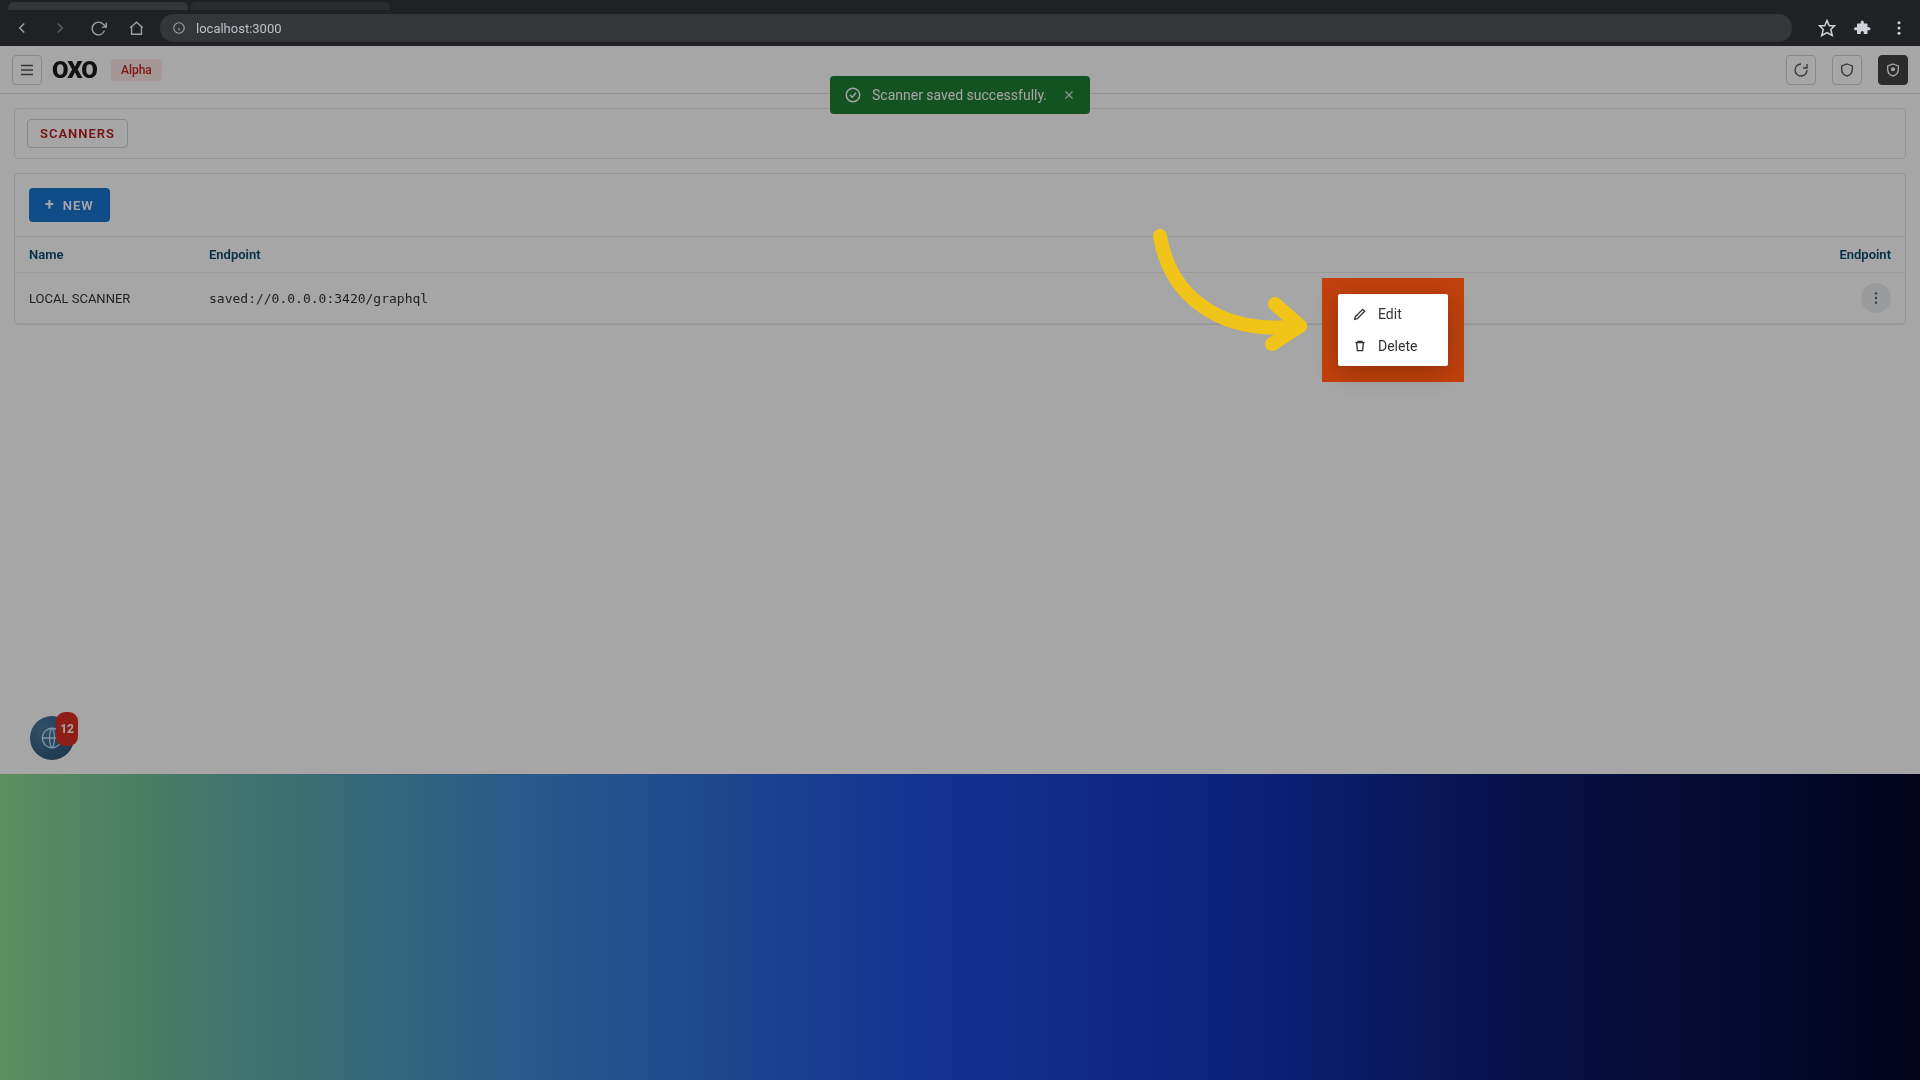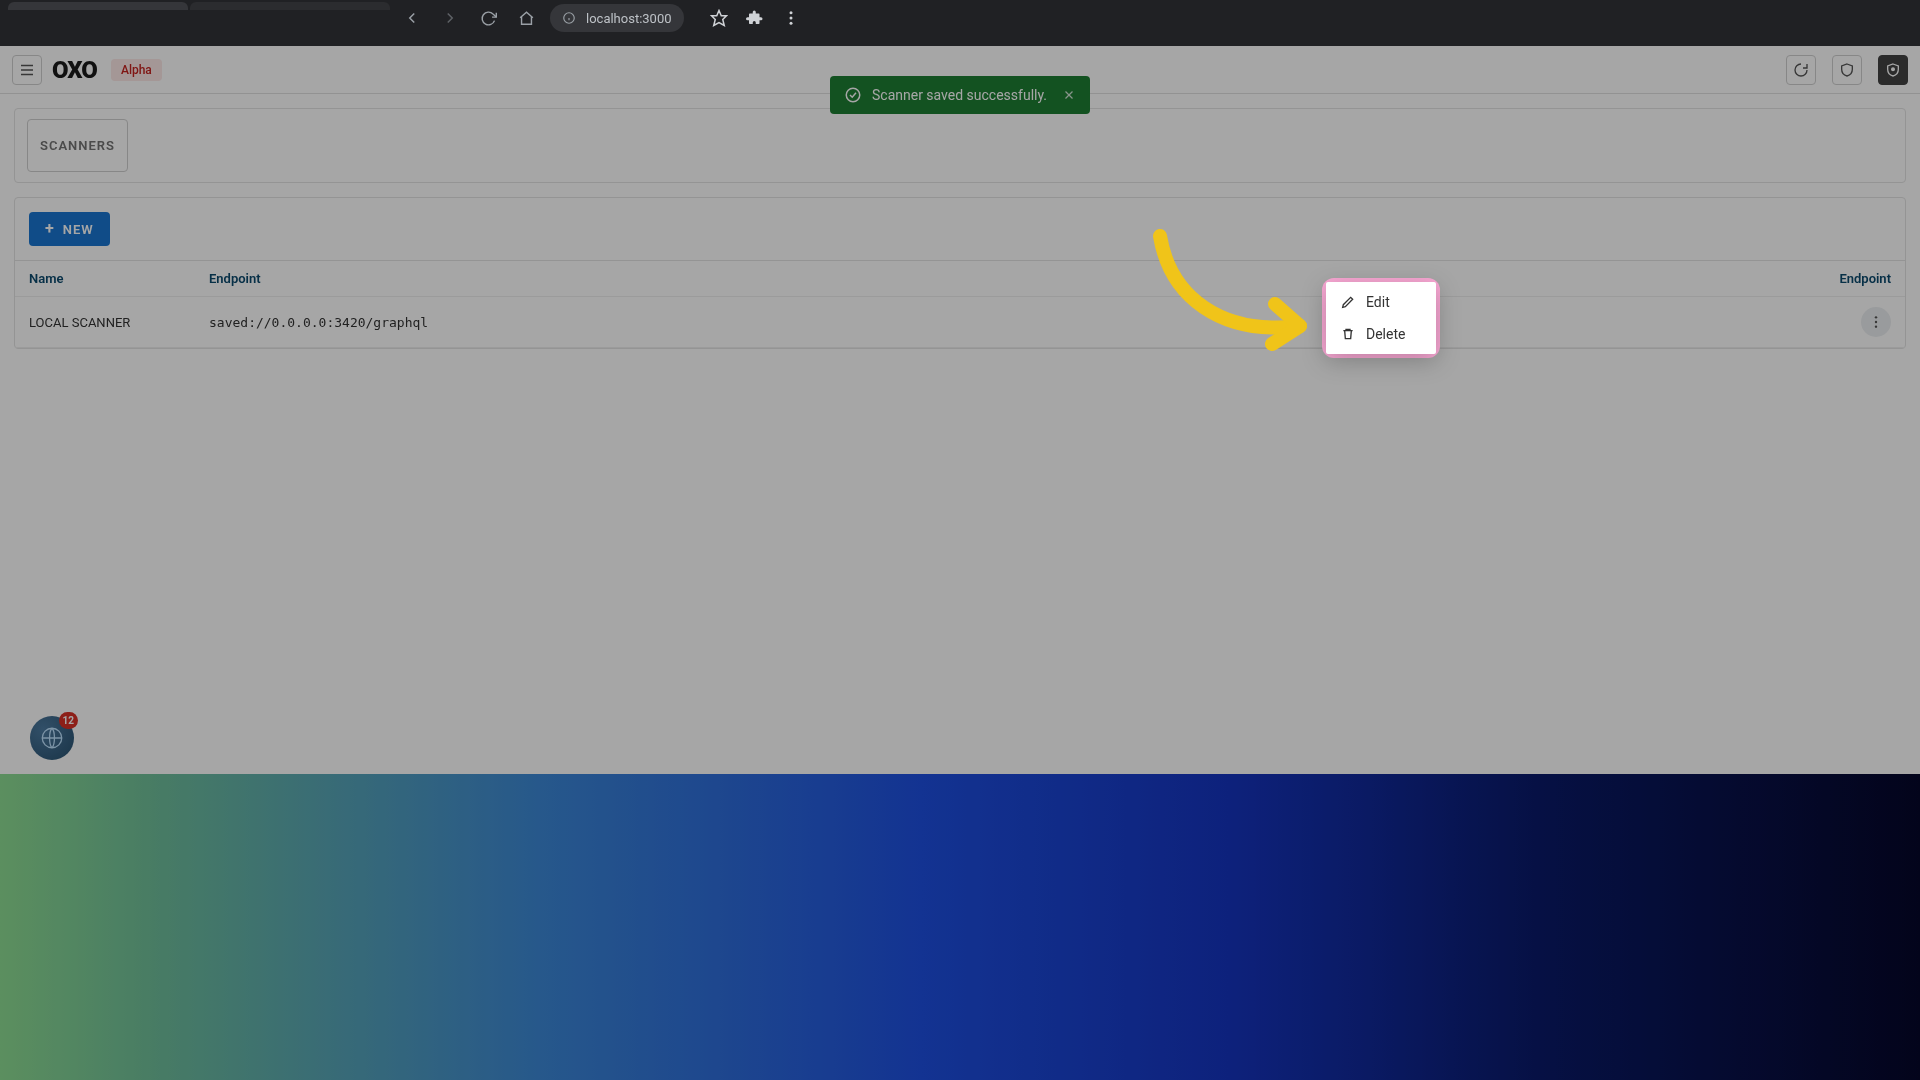--- a/index.html
+++ b/index.html
@@ -1,19 +1,19 @@
 <!DOCTYPE html>
 <html><head>
 <meta charset="utf-8">
 <style>
 * { margin: 0; padding: 0; box-sizing: border-box; font-family: -apple-system, BlinkMacSystemFont, "Segoe UI", Roboto, sans-serif; }
 html, body { width: 1920px; height: 1080px; overflow: hidden; }
 
 
-.browser-chrome { background: #202124; height: 46px; display: flex; flex-direction: row; }
+.browser-chrome { background: #202124; height: 46px; display: flex; flex-direction: column; }
 .tab-strip { height: 10px; background: #202124; display:flex; align-items:flex-end; }
 .tab-strip .tab { width:180px; height:8px; background:#35363a; border-radius:6px 6px 0 0; margin-left:8px; }
 .toolbar-row { height: 36px; display: flex; align-items: center; padding: 0 8px; gap: 10px; }
 .nav-btn { width: 28px; height: 28px; display:flex; align-items:center; justify-content:center; color:#9aa0a6; cursor:pointer; border-radius:50%; }
 .addr-bar { flex:1; height:28px; background:#35363a; border-radius:14px; display:flex; align-items:center; padding:0 12px; color:#bdc1c6; font-size:13px; gap:10px; }
 .addr-bar .site-icon { color:#9aa0a6; }
 .right-icons { display:flex; gap:10px; margin-left:12px; color:#cfd2d6; }
 .right-icons .ic { width:26px; height:26px; display:flex; align-items:center; justify-content:center; }
 
 
@@ -35,46 +35,46 @@
 .header-ic { width:30px; height:30px; border:1px solid #d0d0d0; border-radius:4px; display:flex; align-items:center; justify-content:center; margin-left:6px; cursor:pointer; }
 .header-ic.dark { background:#424242; border-color:#424242; color:#fff; }
 
 
 .toast { position:absolute; top:30px; left:50%; transform:translateX(-50%); min-width:260px; padding:10px 14px; border-radius:4px; background:#1e7e34; color:#fff; display:flex; align-items:center; gap:10px; font-size:14px; z-index:2; }
 .toast .close { margin-left:auto; cursor:pointer; opacity:.8; }
 
 
 .content { padding:14px; }
 .breadcrumb-card { border:1px solid #e3e3e3; border-radius:4px; padding:10px 12px; background:#fff; }
-.breadcrumb-chip { display:inline-block; padding:18px 12px; border:1px solid #d0d0d0; border-radius:4px; color:#737373; font-size:13px; letter-spacing:1px; font-weight:600; }
+.breadcrumb-chip { display:inline-block; padding:6px 12px; border:1px solid #d0d0d0; border-radius:4px; color:#b91c1c; font-size:13px; letter-spacing:1px; font-weight:600; }
 
 .panel { border:1px solid #e3e3e3; border-radius:4px; margin-top:14px; background:#fff; }
 .panel-toolbar { padding:14px; }
 .btn-new { display:inline-flex; align-items:center; gap:8px; height:34px; padding:0 16px; background:#1976d2; color:#fff; border:none; border-radius:4px; font-size:13px; letter-spacing:1px; font-weight:600; cursor:pointer; }
 .btn-new .plus { font-size:16px; line-height:1; }
 
 
 .tbl { width:100%; border-top:1px solid #e3e3e3; }
 .tbl-row { display:grid; grid-template-columns: 180px 1fr 120px; align-items:center; padding:10px 14px; border-bottom:1px solid #eee; font-size:13px; color:#333; }
 .tbl-head { font-weight:600; color:#0c4a6e; }
 .tbl-row .endpoint { font-family: ui-monospace, Menlo, Consolas, monospace; color:#333; }
 .tbl-row .actions-cell { text-align:right; }
 .kebab { display:inline-flex; width:30px; height:30px; border-radius:50%; background:#eceff1; align-items:center; justify-content:center; cursor:pointer; color:#555; }
 
 
 .ctx-wrap { position:absolute; z-index:5; }
-.ctx-highlight { padding:4px; background:#f9a8d4; border-radius:12px; }
+.ctx-highlight { padding:16px; background:#c2410c; border-radius:0; }
 .ctx-menu { background:#fff; border-radius:2px; box-shadow:0 6px 24px rgba(0,0,0,.25); min-width:110px; padding:4px 0; }
 .ctx-item { display:flex; align-items:center; gap:10px; padding:8px 14px; font-size:14px; color:#333; cursor:pointer; }
 .ctx-item svg { width:16px; height:16px; }
 
 
 .arrow-ann { position:absolute; z-index:5; }
 .dev-circle { width:44px; height:44px; border-radius:50%; background: radial-gradient(circle at 30% 30%, #4c7aa0, #28506e); display:flex; align-items:center; justify-content:center; color:#cfe7ff; position:relative; }
-.dev-badge { position:absolute; top:-4px; right:-4px; min-width:18px; height:17px; padding:0 4px; border-radius:9px; background:#d93025; color:#fff; font-size:10px; font-weight:700; display:flex; align-items:center; justify-content:center; }
+.dev-badge { position:absolute; top:-4px; right:-4px; min-width:18px; height:34px; padding:0 4px; border-radius:9px; background:#d93025; color:#fff; font-size:12px; font-weight:700; display:flex; align-items:center; justify-content:center; }
 
 svg { display:block; }
 </style>
 </head>
 <body>
 
 <div class="browser-chrome">
   <div class="tab-strip">
     <div class="tab"></div>
     <div class="tab" style="margin-left:2px;width:200px;background:#2b2c2f;"></div>

